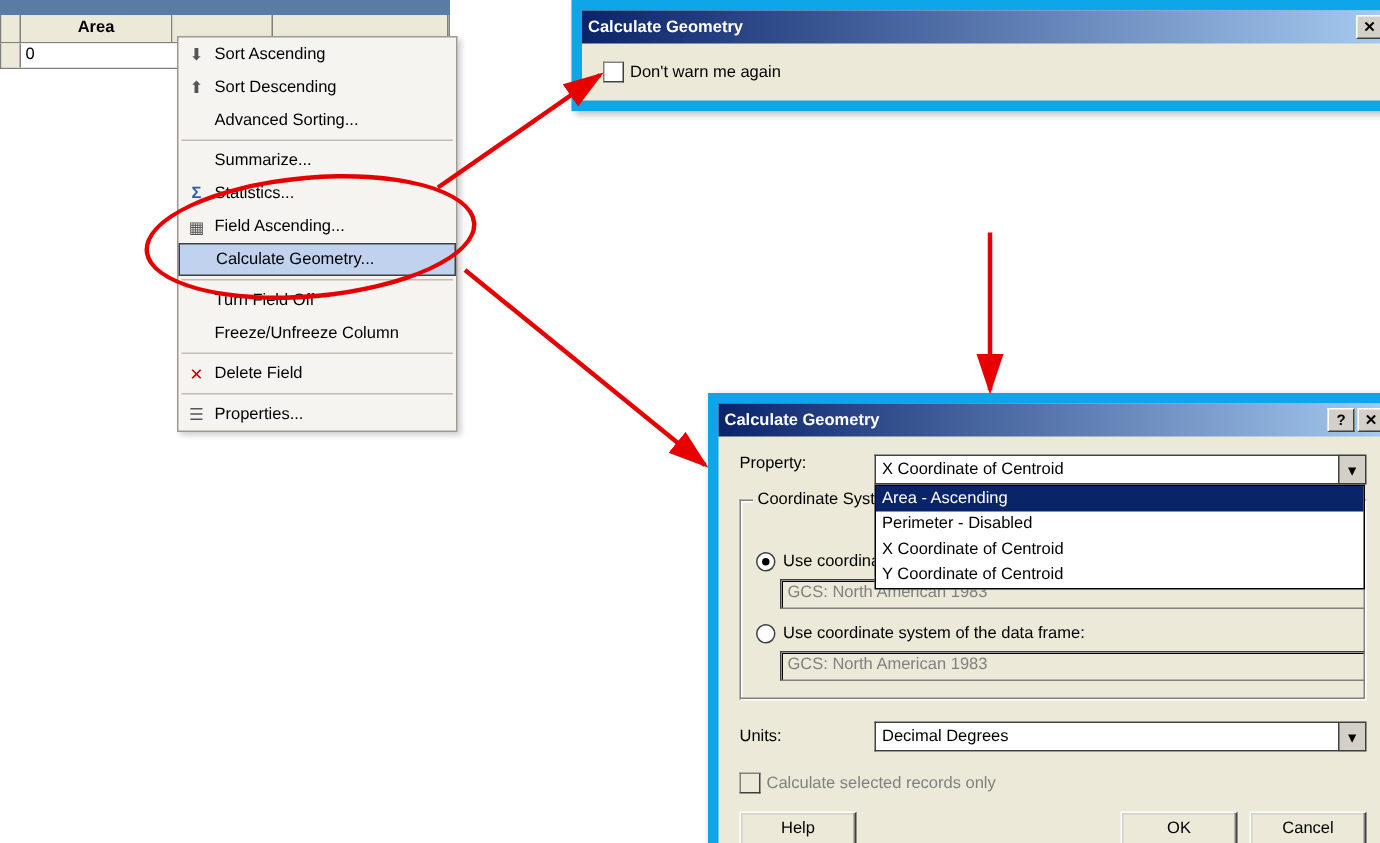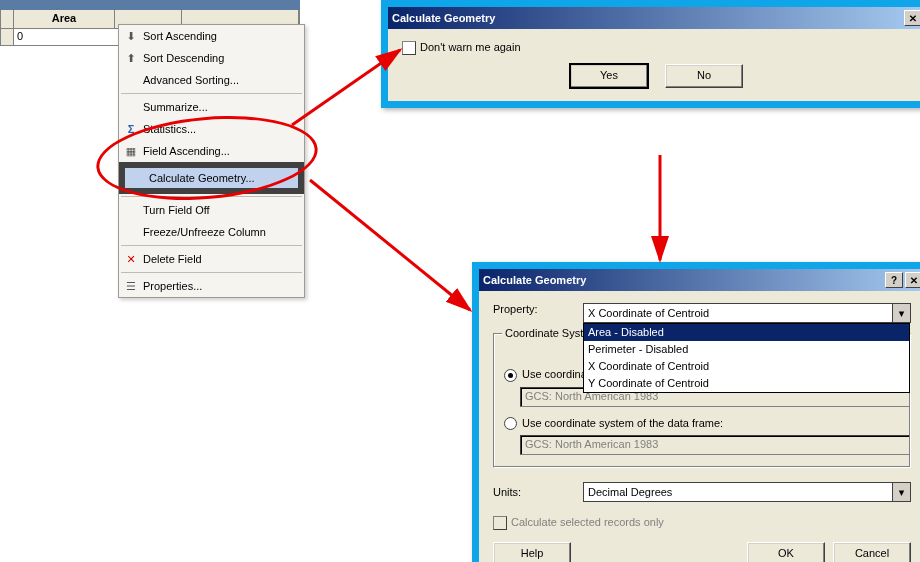--- a/index.html
+++ b/index.html
@@ -10,21 +10,21 @@
 .hdr .colcell{flex:0 0 100px;text-align:center;line-height:17px;border-right:1px solid #808080;font-weight:bold;background:#ece9d8}
 .hdr .rest{flex:1;border-right:1px solid #808080;background:#ece9d8}
 .table-frag .datarow{display:flex;border:1px solid #808080;border-top:none;height:16px;background:#fff}
 .datarow .rowcell{width:12px;border-right:1px solid #808080;background:#ece9d8}
 .datarow .cell{flex:0 0 100px;padding:0 3px;border-right:1px solid #c0c0c0;background:#fff;line-height:15px}
 .datarow .rest{flex:1;background:#fff}
 .ctx{position:absolute;left:118px;top:24px;width:185px;background:#f5f4f0;border:1px solid #9e9a91;box-shadow:2px 2px 4px rgba(0,0,0,.2)}
 .ctx .row{display:flex;align-items:center;height:22px}
 .ctx .iconcol{width:24px;display:flex;justify-content:center;color:#555}
 .ctx .txt{flex:1;padding-right:6px}
-.ctx .hl{background:#c1d2ee;border:6px solid #404040;height:20px}
+.ctx .hl{background:#c1d2ee;border:1px solid #404040;height:20px}
 .ctx .sep{height:1px;margin:2px 2px;background:#c0bcb2}
 .ellipse{position:absolute;left:96px;top:117px;width:216px;height:76px;border:3px solid #e60000;border-radius:50%;transform:rotate(-5deg);pointer-events:none}
 .dlg{position:absolute;background:#ece9d8;border:7px solid #0ea5e9;box-shadow:2px 2px 5px rgba(0,0,0,.3)}
 .titlebar{height:22px;background:linear-gradient(to right,#0a246a,#a6caf0);color:#fff;display:flex;align-items:center;padding:0 2px 0 4px;font-weight:bold}
 .titlebar .t{flex:1}
 .winbtn{width:16px;height:14px;background:#d4d0c8;border:1px solid #fff;border-right-color:#404040;border-bottom-color:#404040;margin-left:2px;display:flex;align-items:center;justify-content:center;color:#000;font-size:10px;font-family:"Arial"}
 .body{padding:12px 14px}
 .btn{display:inline-block;min-width:76px;height:22px;line-height:20px;text-align:center;background:#ece9d8;border:1px solid #404040;border-top-color:#fff;border-left-color:#fff;box-shadow:inset -1px -1px 0 #808080,inset 1px 1px 0 #d4d0c8}
 .btn.def{border:2px solid #000}
 .chk{width:12px;height:12px;border:1px solid #404040;border-top-color:#808080;border-left-color:#808080;background:#fff;display:inline-block;vertical-align:middle;margin-right:4px}
@@ -114,44 +114,39 @@
 
 <div class="ellipse"></div>
 
 <div class="dlg" style="left:381px;top:0;width:536px">
   <div class="titlebar">
     <span class="t">Calculate Geometry</span>
     <span class="winbtn">✕</span>
   </div>
   <div class="body">
     <label><span class="chk"></span><span>Don't warn me again</span></label>
-    <div style="text-align:center;margin-top:8px">
-      <span class="btn def">Yes</span>
-      <span style="display:inline-block;width:10px"></span>
-      <span class="btn">No</span>
-    </div>
   </div>
 </div>
 
 <div class="dlg" style="left:472px;top:262px;width:446px">
   <div class="titlebar">
     <span class="t">Calculate Geometry</span>
     <span class="winbtn">?</span>
     <span class="winbtn">✕</span>
   </div>
   <div class="body" style="position:relative">
     <div style="display:flex;align-items:flex-start;margin-bottom:6px">
       <span style="width:90px">Property:</span>
       <div class="combo" style="flex:1">
         <div class="cb-in">X Coordinate of Centroid</div>
         <div class="cb-btn">▾</div>
       </div>
     </div>
     <div class="dropdown" style="left:104px;top:32px;width:325px">
-      <div class="opt sel">Area - Disabled</div>
+      <div class="opt sel">Area - Ascending</div>
       <div class="opt">Perimeter - Disabled</div>
       <div class="opt">X Coordinate of Centroid</div>
       <div class="opt">Y Coordinate of Centroid</div>
     </div>
     <div style="height:64px"></div>
     <div class="grp" style="margin-top:-60px">
       <span class="legend">Coordinate System</span>
       <div style="margin-top:24px"><span class="radio on"></span><span>Use coordinate system of the data source:</span></div>
       <div class="rofield" style="margin:5px 0 10px 16px;width:380px">GCS: North American 1983</div>
       <div><span class="radio"></span><span>Use coordinate system of the data frame:</span></div>

